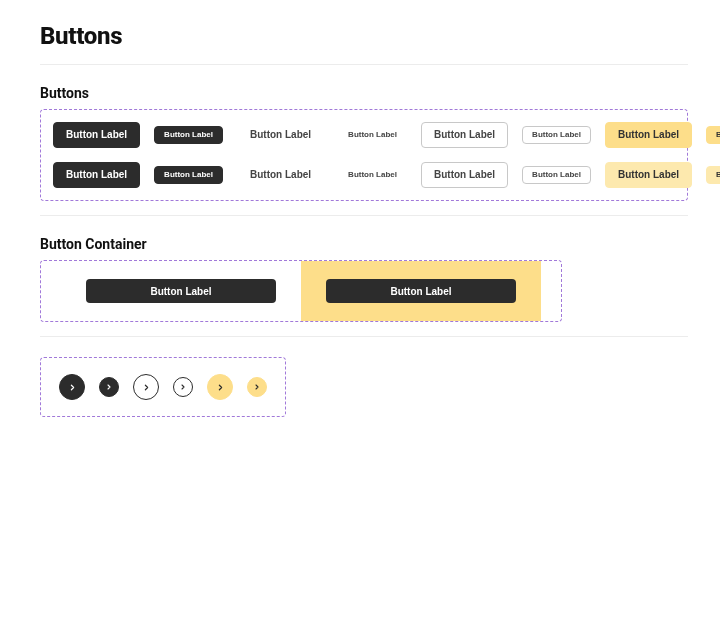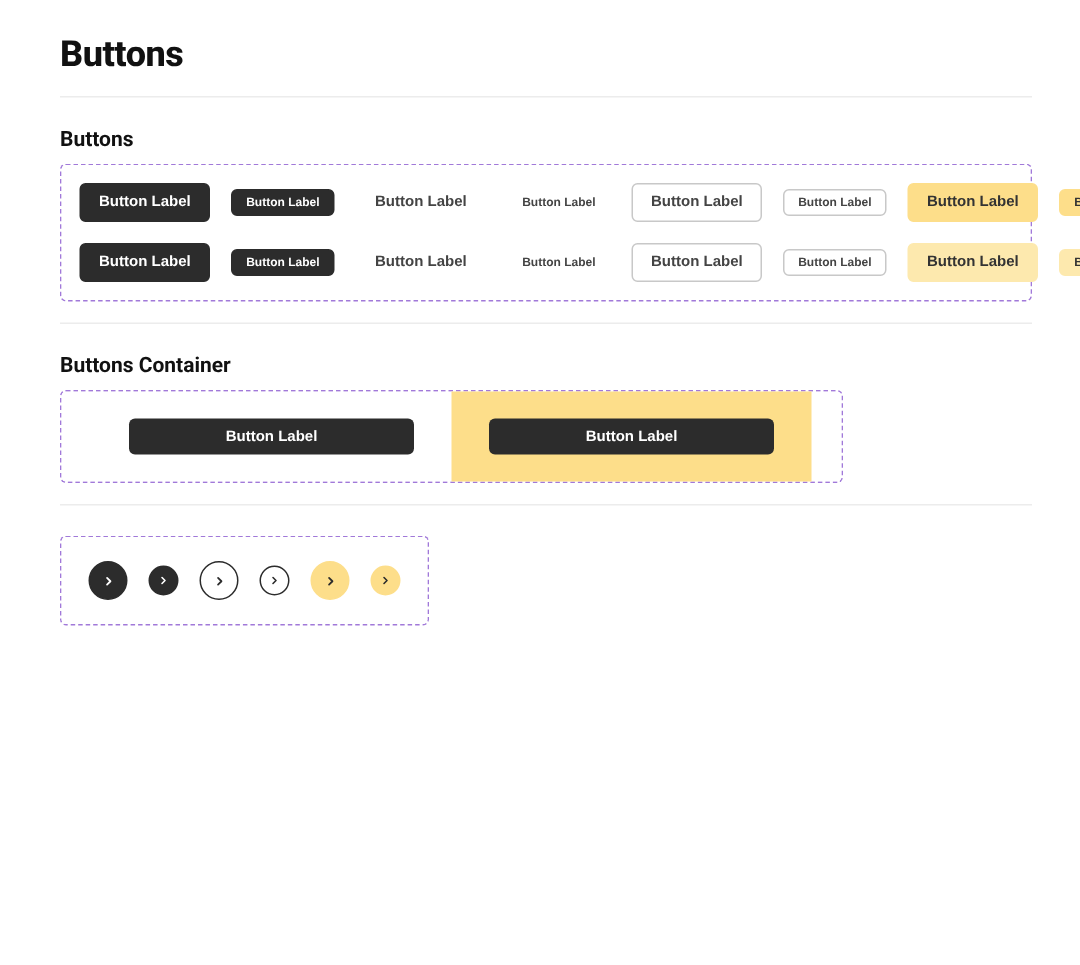--- a/index.html
+++ b/index.html
@@ -69,21 +69,21 @@
         <button class="btn lg outlined">Button Label</button>
         <button class="btn sm outlined">Button Label</button>
         <button class="btn lg yellow alt">Button Label</button>
         <button class="btn sm yellow alt">Button Label</button>
       </div>
     </div>
   </div>
   <div class="divider"></div>
 
   <div class="section">
-    <h2>Buttons Container</h2>
+    <h2>Button Container</h2>
     <div class="dashed" style="padding:0;display:inline-block;">
       <div class="container-row">
         <div class="cell">
           <button class="wide-btn">Button Label</button>
         </div>
         <div class="cell hl">
           <button class="wide-btn">Button Label</button>
         </div>
       </div>
     </div>

